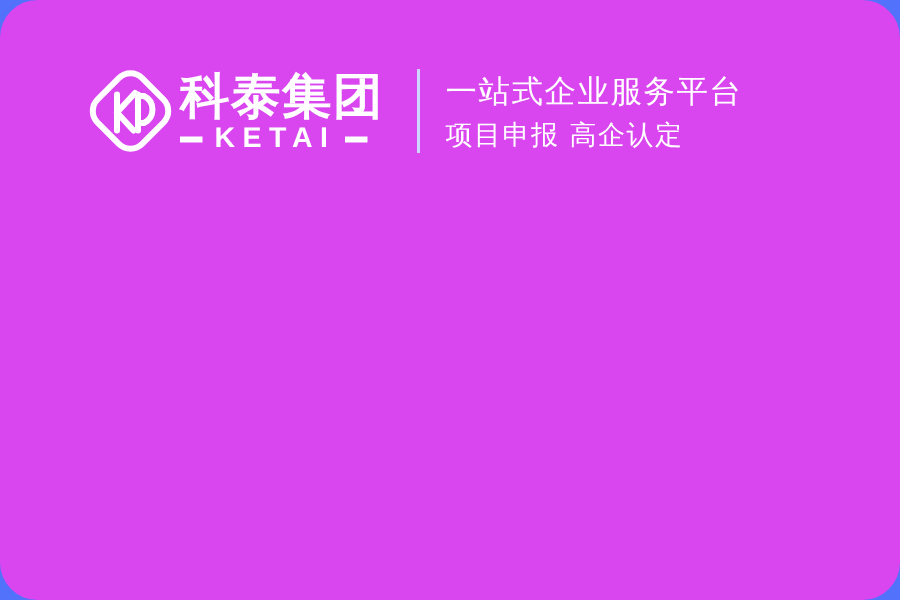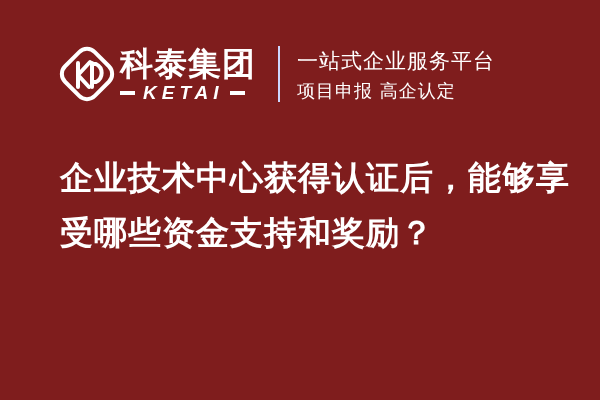--- a/index.html
+++ b/index.html
@@ -12,23 +12,24 @@
     height: 400px;
     overflow: hidden;
     font-family: "Liberation Sans", sans-serif;
     background: #5272fc;
   }
 
   .banner {
     position: relative;
     width: 600px;
     height: 400px;
-    background: #7f1d1d;
+    background: #d946ef;
     box-sizing: border-box;
     overflow: hidden;
+    border-radius: 25px;
   }
 
   
   .header {
     position: absolute;
     left: 58px;
     top: 40px;
     display: flex;
     align-items: center;
     height: 68px;
@@ -79,21 +80,20 @@
   }
 
   .brand-en .latin {
     font-size: 19px;
     line-height: 20px;
     font-weight: bold;
     color: #ffffff;
     letter-spacing: 5px;
     padding: 0 6px 0 8px;
     font-family: "Liberation Sans", sans-serif;
-    font-style: italic;
   }
 
   .divider {
     width: 2px;
     height: 56px;
     background: #ccd6fe;
     margin: 0 17px 0 22px;
     flex: 0 0 auto;
   }
 
@@ -170,15 +170,14 @@
 
     <div class="divider"></div>
 
     <div class="taglines">
       <div class="tagline-main">一站式企业服务平台</div>
       <div class="tagline-sub">项目申报 高企认定</div>
     </div>
 
   </div>
 
-  <h1 class="headline">企业技术中心获得认证后，能够享受哪些资金支持和奖励？</h1>
 
 </div>
 
 </body></html>

